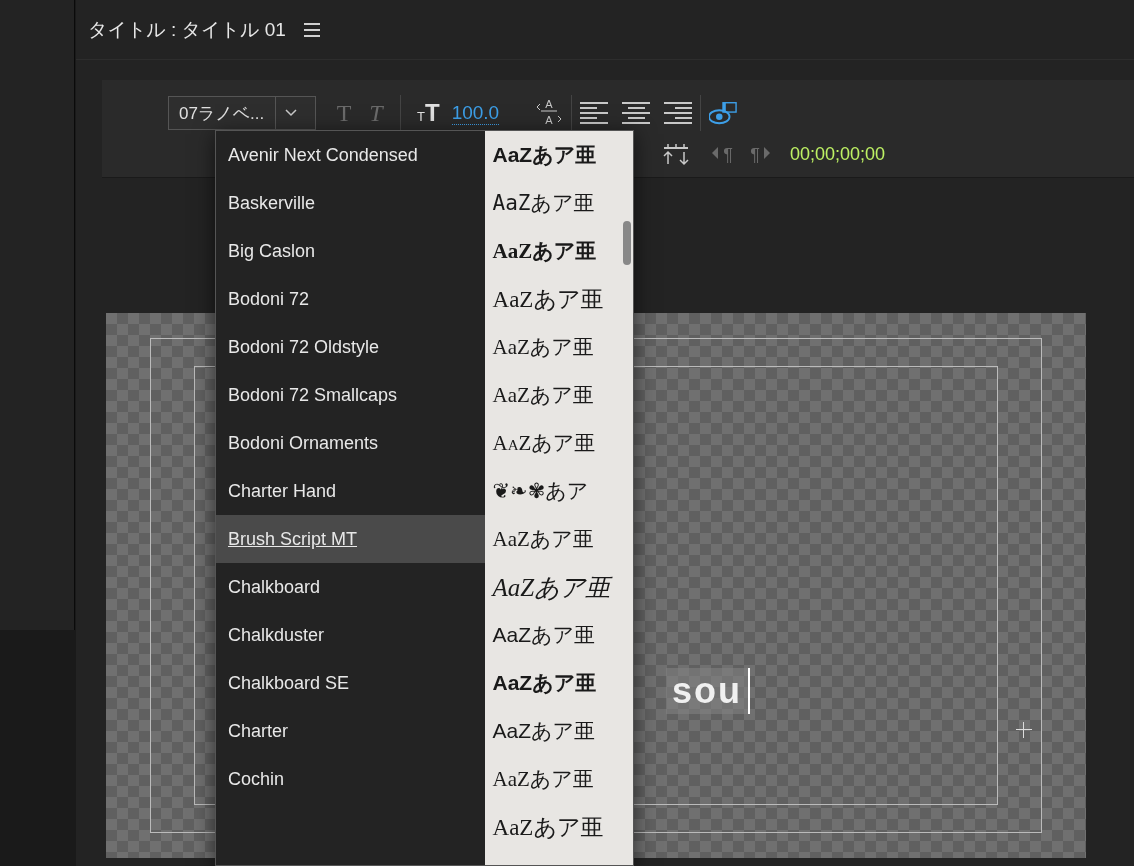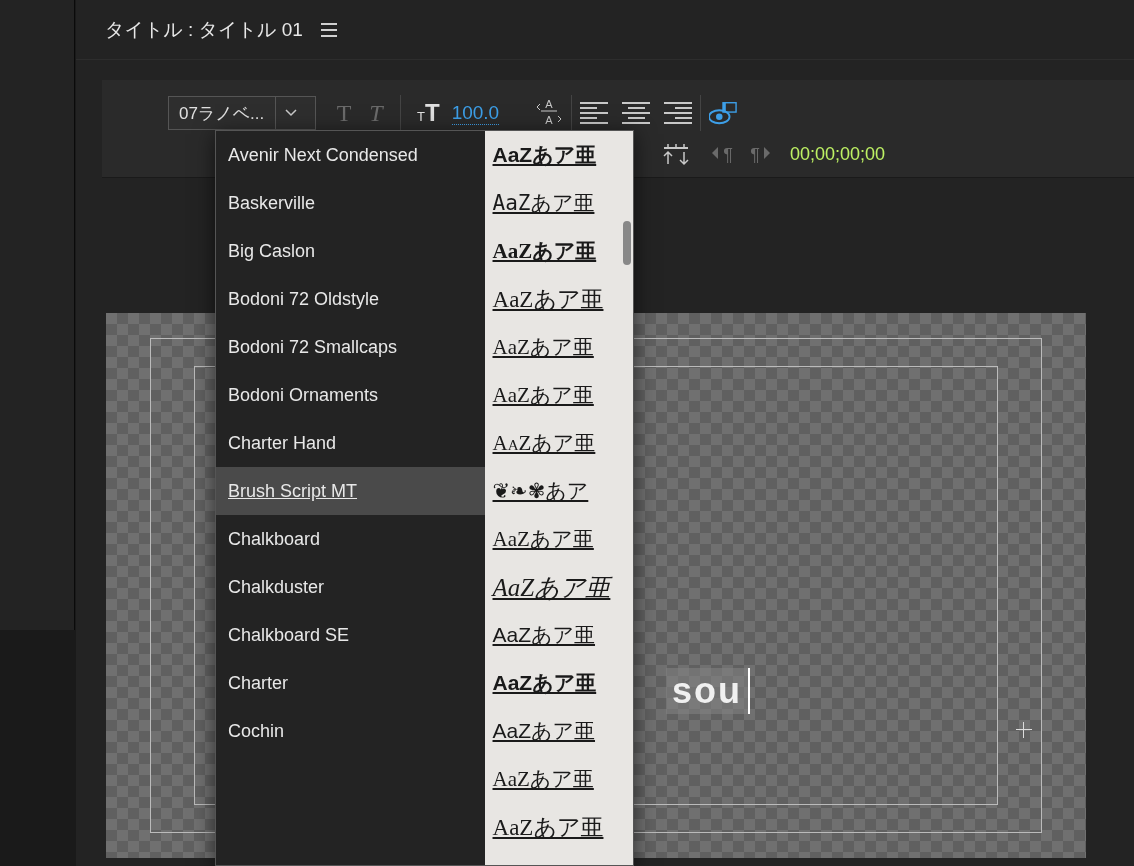--- a/index.html
+++ b/index.html
@@ -38,21 +38,21 @@
       left: 76px;
       top: 0;
       right: 0;
       bottom: 0;
       background: #232323;
     }
     .panel-header {
       height: 60px;
       display: flex;
       align-items: center;
-      padding: 0 29px;
+      padding: 0 12px;
       border-bottom: 1px solid #2d2d2d;
     }
     .panel-title {
       font-size: 19px;
       color: #e8e8e8;
       font-weight: 400;
     }
     .panel-menu-icon {
       margin-left: 18px;
       width: 16px;
@@ -296,21 +296,21 @@
     .preview-item {
       height: 48px;
       display: flex;
       align-items: center;
       padding: 0 8px;
       font-size: 21px;
       color: #1a1a1a;
       white-space: nowrap;
       overflow: hidden;
     }
-    .preview-item span { font-family: Georgia, serif; text-decoration: underline; }
+    .preview-item span { font-family: Georgia, serif; }
     .right-edge-handle {
       position: absolute;
       right: 2px;
       top: 88px;
       width: 12px;
       height: 14px;
       display: flex;
       flex-direction: column;
       justify-content: center;
       gap: 2px;
@@ -489,20 +489,21 @@
         <div class="crosshair"></div>
       </div>
     </div>
   </div>
 
   <div class="font-dropdown">
     <div class="font-list" id="font-list">
         <div class="font-item">Avenir Next Condensed</div>
         <div class="font-item">Baskerville</div>
         <div class="font-item">Big Caslon</div>
+        <div class="font-item">Bodoni 72</div>
         <div class="font-item">Bodoni 72 Oldstyle</div>
         <div class="font-item">Bodoni 72 Smallcaps</div>
         <div class="font-item">Bodoni Ornaments</div>
         <div class="font-item">Charter Hand</div>
         <div class="font-item highlighted">Brush Script MT</div>
         <div class="font-item">Chalkboard</div>
         <div class="font-item">Chalkduster</div>
         <div class="font-item">Chalkboard SE</div>
         <div class="font-item">Charter</div>
         <div class="font-item">Cochin</div>

